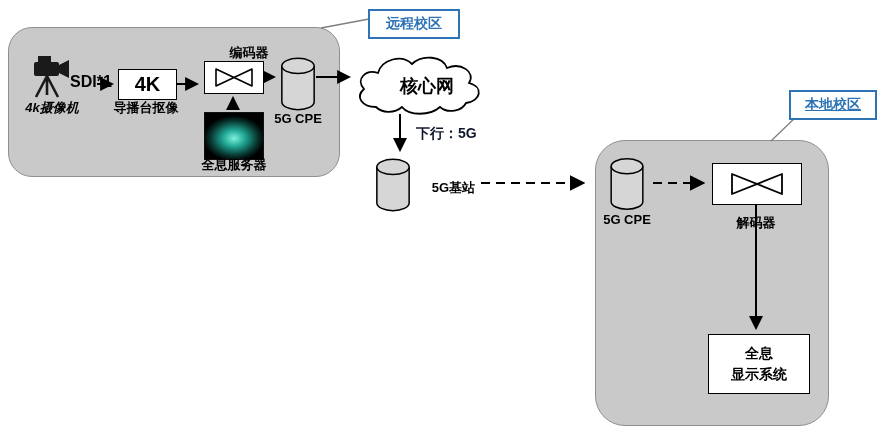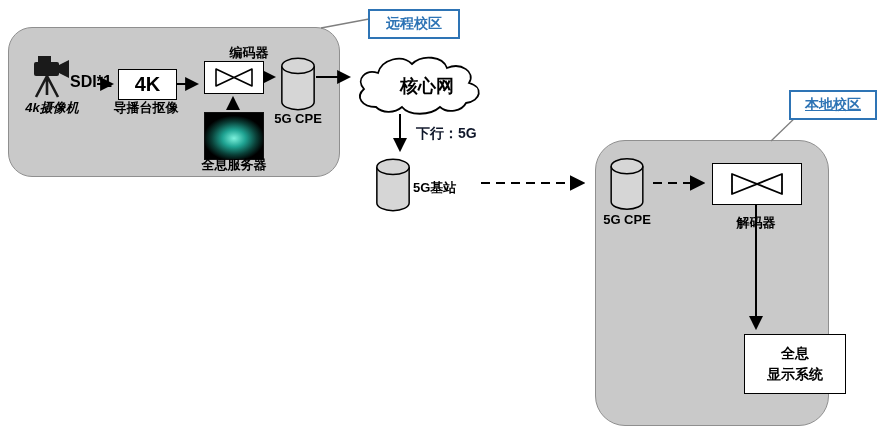--- a/index.html
+++ b/index.html
@@ -94,33 +94,33 @@
     <path d="M26,58 C12,58 5,48 14,40 C5,30 16,20 28,24 C32,10 52,5 62,15 C72,5 93,7 97,19 C111,13 126,23 119,34 C134,38 131,52 116,54 C112,62 98,65 90,58 C80,67 59,67 52,58 C44,65 32,64 26,58 Z" fill="#ffffff" stroke="#000" stroke-width="1.8"></path>
   </svg>
   <div class="lbl" style="left:384px;top:76px;width:86px;font-size:18px;">核心网</div>
 
   <div class="lbl red" style="left:416px;top:125px;width:84px;text-align:left;">下行：5G</div>
 
   <svg class="node" style="left:374px;top:156px;" width="38" height="58" viewBox="0 0 40 58">
     <path d="M3,10 L3,48 A17,8 0 0 0 37,48 L37,10" fill="#d6d6d6" stroke="#000" stroke-width="1.6"></path>
     <ellipse cx="20" cy="10" rx="17" ry="8" fill="#d6d6d6" stroke="#000" stroke-width="1.6"></ellipse>
   </svg>
-  <div class="lbl" style="left:413px;top:181px;width:62px;text-align:left;">5G基站</div>
+  <div class="lbl" style="left:413px;top:181px;width:62px;text-align:right;">5G基站</div>
 
   <svg class="node" style="left:608px;top:157px;" width="38" height="54" viewBox="0 0 40 58">
     <path d="M3,10 L3,48 A17,8 0 0 0 37,48 L37,10" fill="#d6d6d6" stroke="#000" stroke-width="1.6"></path>
     <ellipse cx="20" cy="10" rx="17" ry="8" fill="#d6d6d6" stroke="#000" stroke-width="1.6"></ellipse>
   </svg>
   <div class="lbl" style="left:597px;top:213px;width:60px;font-size:13px;">5G CPE</div>
 
   <div class="whitebox" style="left:712px;top:163px;width:88px;height:40px;">
     <svg width="88" height="40" viewBox="0 0 88 40">
       <path d="M19,10 L19,30 L69,10 L69,30 Z" fill="none" stroke="#000" stroke-width="1.8" stroke-linejoin="round"></path>
     </svg>
   </div>
   <div class="lbl" style="left:726px;top:217px;width:60px;font-family:Liberation Mono, monospace;">解码器</div>
 
-  <div class="whitebox display-box" style="left:744px;top:334px;width:100px;height:58px;">
+  <div class="whitebox display-box" style="left:708px;top:334px;width:100px;height:58px;">
     <span>全息</span>
     <span>显示系统</span>
   </div>
 
 </div>
 
 </body></html>

